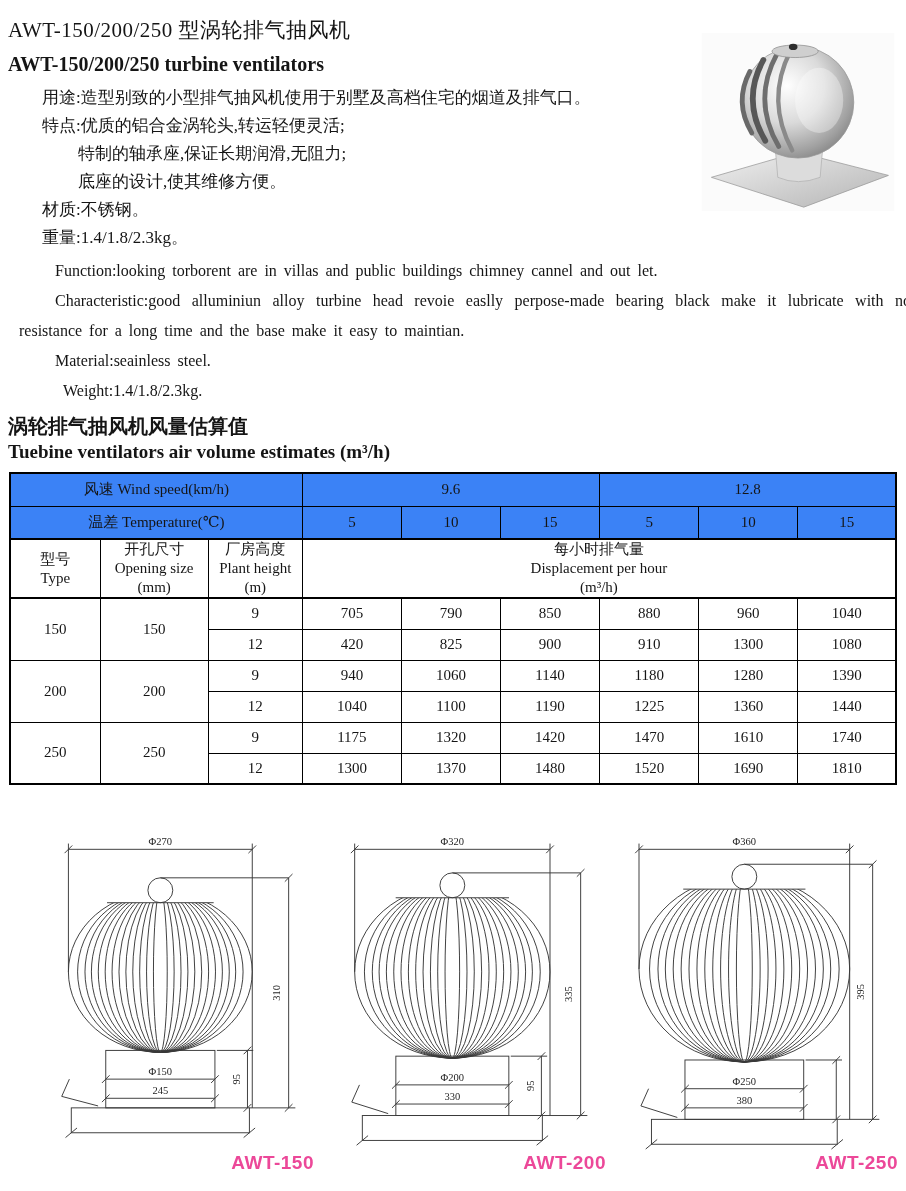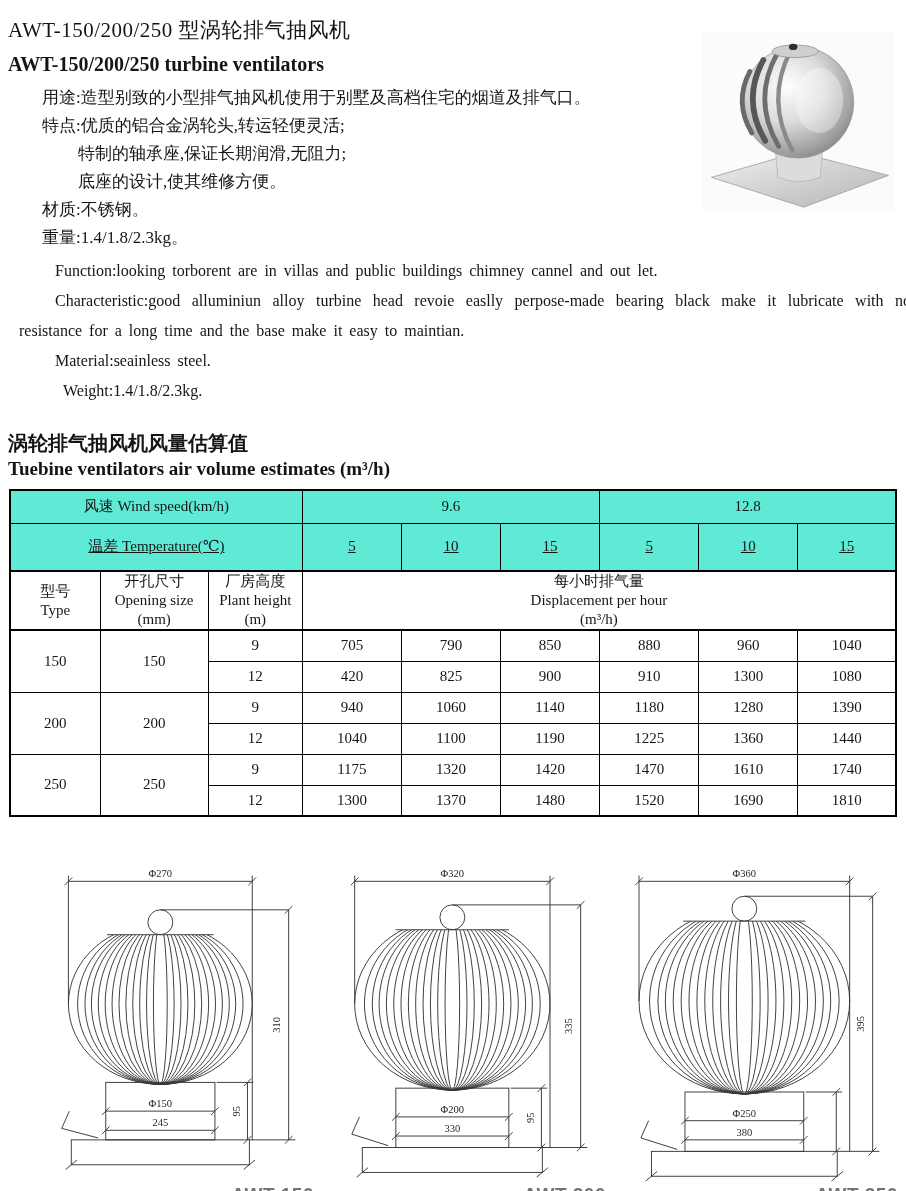--- a/index.html
+++ b/index.html
@@ -13,44 +13,44 @@
   .title-en{font-size:20px;font-weight:bold;margin:0 0 8px 0;}
   .specs{font-size:17px;line-height:28px;}
   .specs div{white-space:nowrap;}
   .ind1{padding-left:34px;}
   .ind2{padding-left:70px;}
   .eng{font-size:16px;line-height:30px;word-spacing:3px;margin-top:4px;width:892px;margin-left:11px;}
   .eng p{margin:0;}
   .eng .jp{text-indent:36px;text-align:justify;}
   .eng .pl1{padding-left:36px;}
   .eng .pl2{padding-left:44px;}
-  .sec-cn{font-size:20px;font-weight:bold;margin:24px 0 0 0;line-height:26px;}
+  .sec-cn{font-size:20px;font-weight:bold;margin:7px 0 0 0;line-height:26px;}
   .sec-en{font-size:19px;font-weight:bold;margin:0;line-height:25px;}
   
   table.vol{border-collapse:collapse;table-layout:fixed;width:888px;margin:8px 0 0 1px;border:2px solid #000;}
   table.vol td{border:1px solid #000;text-align:center;vertical-align:middle;font-size:15px;padding:0;}
-  tr.ghead td{background:#5eead4;}
+  tr.ghead td{background:#3b82f6;}
   tr.hr1{height:33px;}
-  tr.hr2{height:48px;text-decoration:underline;}
+  tr.hr2{height:33px;}
   tr.hr2 td{border-bottom-width:2.5px;}
   tr.sub{height:48px;}
   tr.sub td{border-bottom-width:2px;}
   tbody.body tr{height:31px;}
   .ml{white-space:pre-line;line-height:19px;}
   
   .photo{position:absolute;left:700px;top:33px;width:196px;height:178px;}
   
   .drawings{display:flex;margin-top:24px;padding-left:14px;}
   .tdrw{width:292px;text-align:right;margin-top:25px;}
   .tdrw svg.turbine{width:292px;height:316px;display:block;}
   svg.turbine line, svg.turbine ellipse, svg.turbine path, svg.turbine rect, svg.turbine circle{
     stroke:#3a3a3a;fill:none;stroke-width:1;
   }
   svg.turbine text{fill:#1e1e1e;stroke:none;font:11px "Liberation Serif","DejaVu Serif",serif;}
-  .mlabel{font:bold 19px "Liberation Sans","DejaVu Sans",sans-serif;margin-top:2px;letter-spacing:0.5px;color:#737373;}
+  .mlabel{font:bold 19px "Liberation Sans","DejaVu Sans",sans-serif;margin-top:2px;letter-spacing:0.5px;color:#ec4899;}
 </style>
 </head>
 <body>
 
 <div class="content">
 
   <h1 class="title-cn">AWT-150/200/250 型涡轮排气抽风机</h1>
   <h1 class="title-en">AWT-150/200/250 turbine ventilators</h1>
 
   <svg class="photo" viewBox="0 0 200 185" aria-hidden="true">

